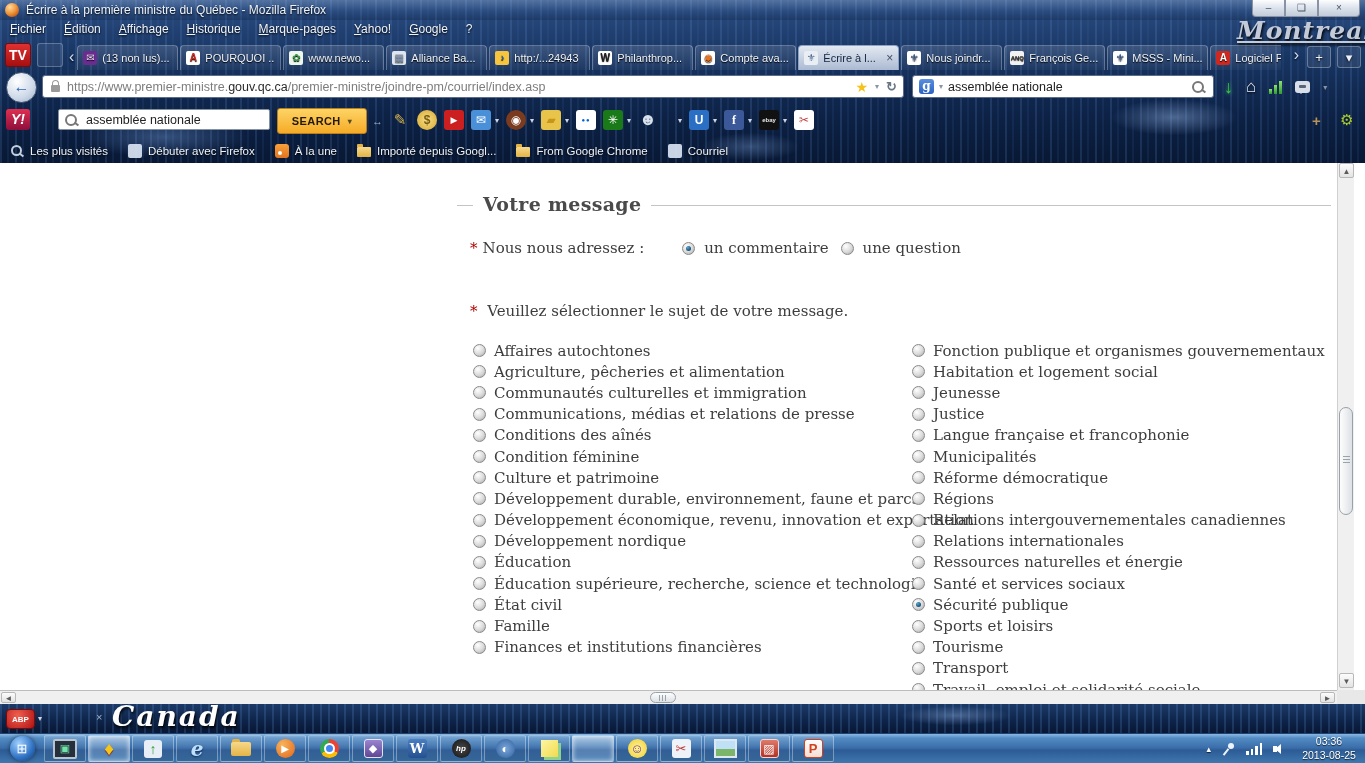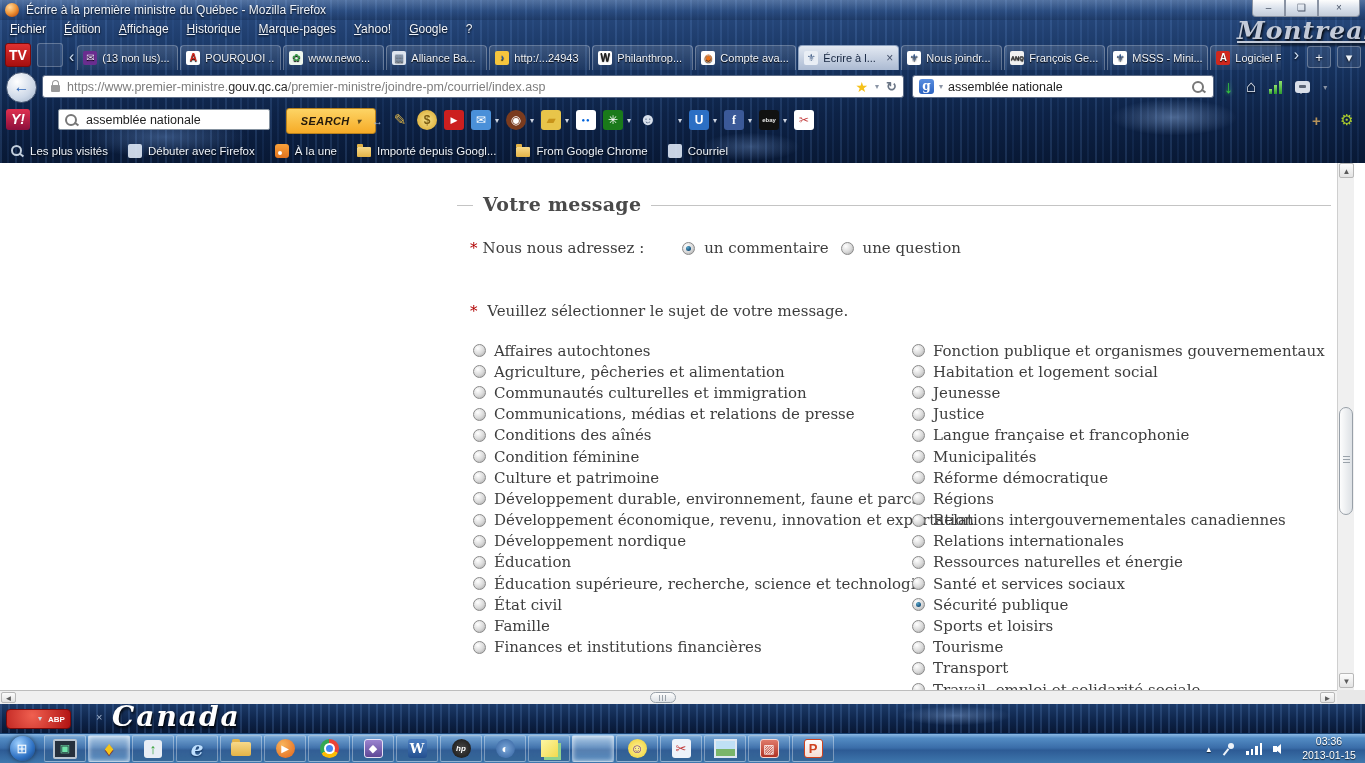--- a/index.html
+++ b/index.html
@@ -105,23 +105,23 @@
   .bubble-icon::after{content:"";position:absolute;left:3px;bottom:-4px;border:3px solid transparent;border-top-color:#d9dfe9;}
 
   
   .ybar{position:absolute;left:0;top:103px;width:1365px;height:35px;}
   .y-logo{position:absolute;left:6px;top:6px;width:24px;height:21px;border-radius:3px;
     background:linear-gradient(#e03050,#8c0f3c);color:#fff;font-weight:bold;font-style:italic;
     font-size:14px;text-align:center;line-height:20px;}
   .y-search{position:absolute;left:58px;top:6px;width:212px;height:21px;background:#fff;
     border:1px solid #84919f;border-radius:2px;display:flex;align-items:center;gap:6px;padding:0 6px;box-sizing:border-box;}
   .y-search .search-value{font-size:12.5px;}
-  .y-btn{position:absolute;left:286px;top:5px;width:88px;height:24px;border:1px solid #b8811d;border-radius:3px;
+  .y-btn{position:absolute;left:277px;top:5px;width:88px;height:24px;border:1px solid #b8811d;border-radius:3px;
     background:linear-gradient(#fdd465,#f6ab27);display:flex;align-items:center;justify-content:center;gap:7px;
-    color:#23190c;font-weight:bold;font-size:11px;letter-spacing:.4px;font-style:italic;}
+    color:#23190c;font-weight:bold;font-size:11px;letter-spacing:.4px;}
   .y-btn .small-caret{color:#5a4a22;}
   .splitter{position:absolute;left:372px;top:12px;color:#9fb3cc;font-size:11px;}
   .y-icons{position:absolute;left:390px;top:5px;height:24px;display:flex;align-items:center;gap:7px;}
   .y-icon{width:20px;height:20px;border-radius:3px;display:flex;align-items:center;justify-content:center;
     font-size:12px;position:relative;flex:none;}
   .y-caret{color:#cfd6e2;font-size:8px;}
   .y-caret:empty{display:none;}
   .y-plus{position:absolute;left:1312px;top:9px;color:#b5925a;font-weight:bold;font-size:15px;}
   .y-gear{position:absolute;left:1340px;top:8px;color:#aacb2c;font-size:15px;}
 
@@ -179,21 +179,21 @@
     line-height:11px;background:linear-gradient(#fcfcfc,#e3e3e3);border:1px solid #b8b8b8;border-radius:2px;box-sizing:border-box;}
   .hthumb{position:absolute;left:650px;top:1px;width:26px;height:11px;border:1px solid #98a0a8;border-radius:6px;
     background:linear-gradient(#fdfdfd,#dde1e5);box-sizing:border-box;}
   .hthumb::after{content:"";position:absolute;left:8px;top:2px;width:8px;height:6px;
     background:repeating-linear-gradient(90deg,#9aa2aa 0 1px,transparent 1px 3px);}
   .scroll-corner{position:absolute;left:1337px;top:690px;width:28px;height:14px;background:#e8e8e8;}
 
   
   .abp-btn{position:absolute;left:6px;top:5px;width:27px;height:18px;border-radius:4px;border:1px solid #7a0a0a;
     background:radial-gradient(circle at 40% 30%,#f06050,#b01212);color:#fff;font-size:8px;font-weight:bold;
-    display:flex;align-items:center;justify-content:center;padding-left:36px;}
+    display:flex;align-items:center;justify-content:center;}
   .abp-caret{position:absolute;left:38px;top:10px;color:#cfd6e2;font-size:8px;}
   .addon-close{position:absolute;left:96px;top:7px;color:#9fb0c9;font-size:11px;}
   .persona-wordmark-bottom{position:absolute;left:112px;top:-4px;font-family:"DejaVu Serif",serif;
     font-style:italic;font-weight:bold;font-size:28px;color:#fff;text-shadow:1px 2px 3px #000;letter-spacing:2px;}
 
   
   .taskbar{position:absolute;left:0;top:733px;width:1365px;height:30px;
     background:linear-gradient(180deg,#8cb9e4 0%,#538cc4 14%,#3a6da9 48%,#2d5b95 56%,#3f78ae 100%);
     border-top:1px solid #1a4475;box-sizing:border-box;display:flex;align-items:center;}
   .tb-items{display:flex;align-items:center;gap:2px;margin-left:2px;}
@@ -812,18 +812,18 @@
       <span class="pin-icon"></span>
       <span class="signal-bars">
           <i style="height:4px"></i>
           <i style="height:6px"></i>
           <i style="height:9px"></i>
           <i style="height:12px"></i>
         </span>
       <span class="speaker-icon"></span>
       <span class="clock">
         <span>03:36</span><br>
-        <span>2013-01-15</span>
+        <span>2013-08-25</span>
       </span>
     </div>
   </div>
 
 </div>
 
 </body></html>

